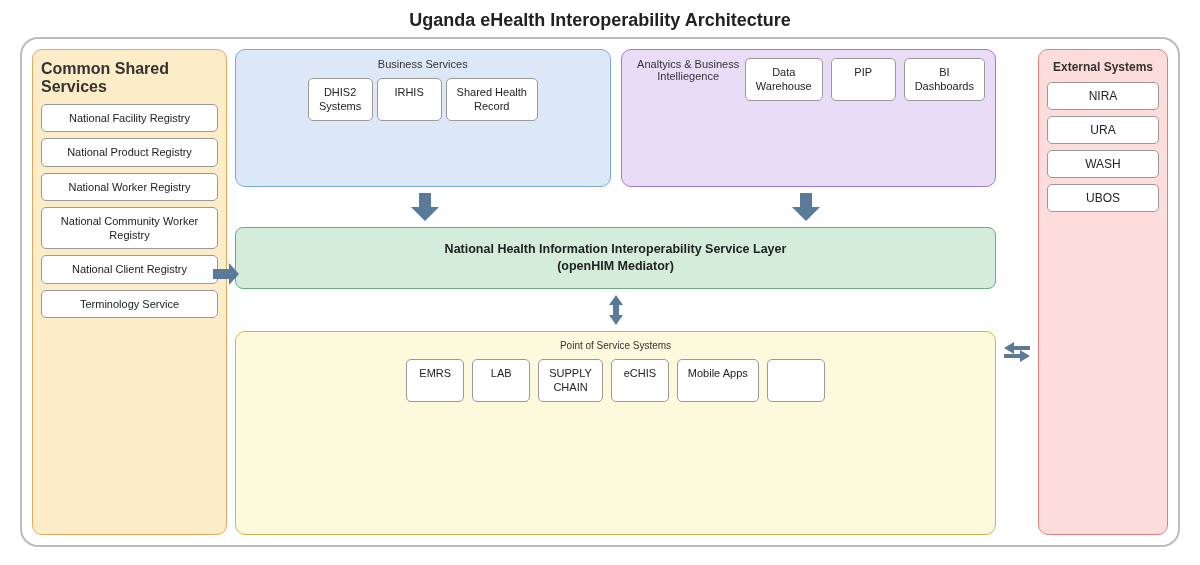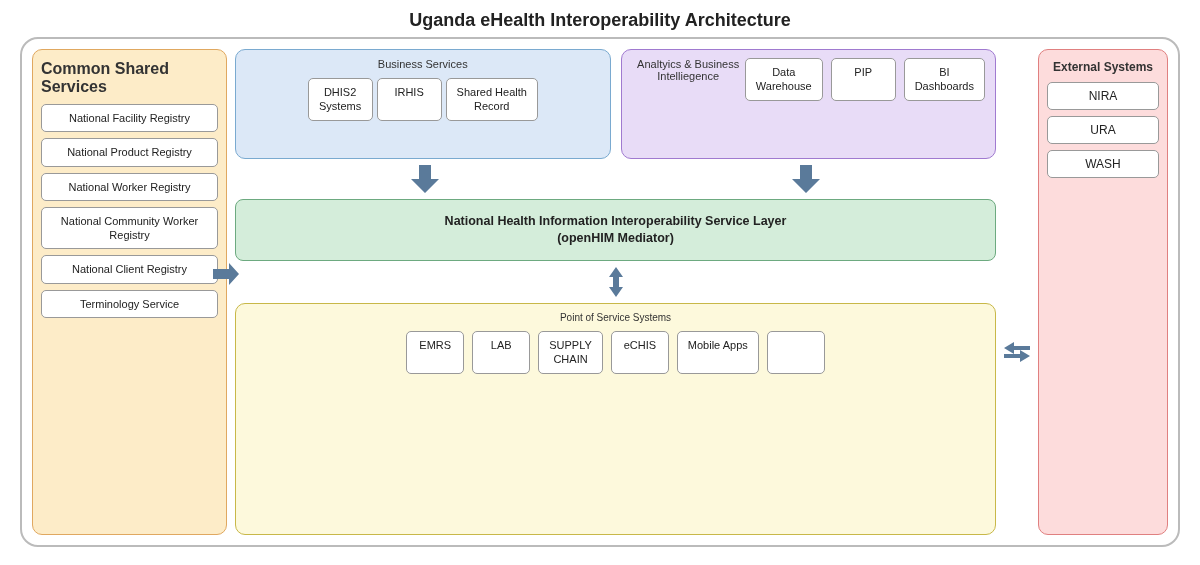--- a/index.html
+++ b/index.html
@@ -75,21 +75,21 @@
       flex-direction: column;
       gap: 6px;
       position: relative;
     }
 
     
     .top-row {
       display: flex;
       flex-direction: row;
       gap: 10px;
-      height: 110px;
+      height: 138px;
     }
 
     .business-services {
       background: #dce8f7;
       border: 1.5px solid #7aaad0;
       border-radius: 10px;
       flex: 1;
       padding: 8px 10px;
       display: flex;
       flex-direction: column;
@@ -347,15 +347,16 @@
 
       <polygon points="26,20 16,14 16,18 0,18 0,22 16,22 16,26" fill="#5a7a9a"></polygon>
     </svg>
   </div>
 
   <div class="external-systems">
     <div class="external-title">External Systems</div>
     <div class="ext-box">NIRA</div>
     <div class="ext-box">URA</div>
     <div class="ext-box">WASH</div>
+    <div class="ext-box">UBOS</div>
   </div>
 
 </div>
 
 </body></html>

